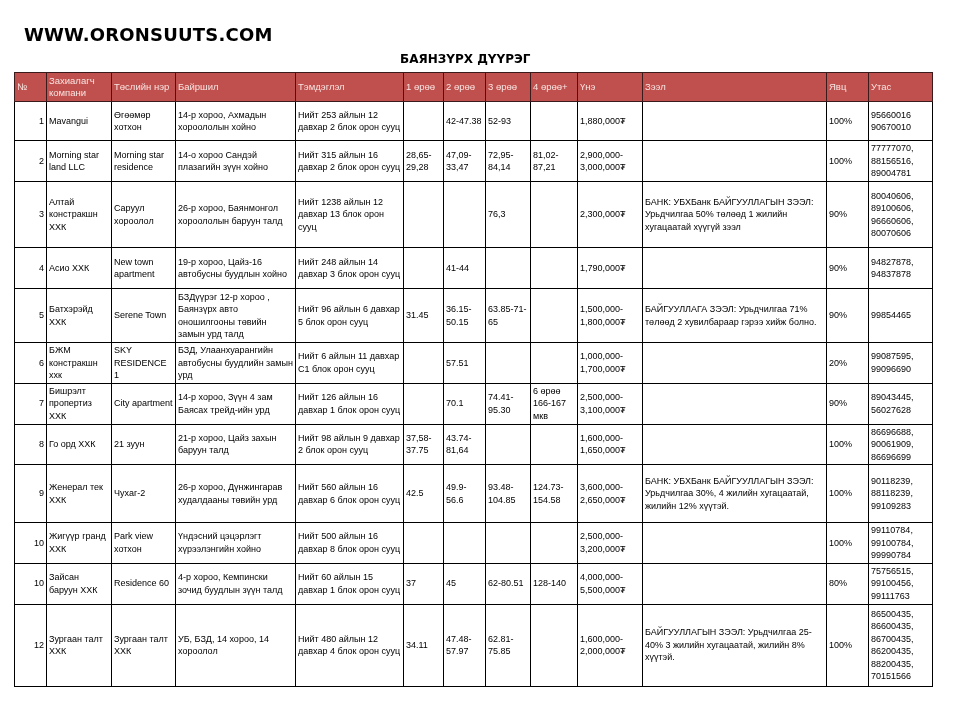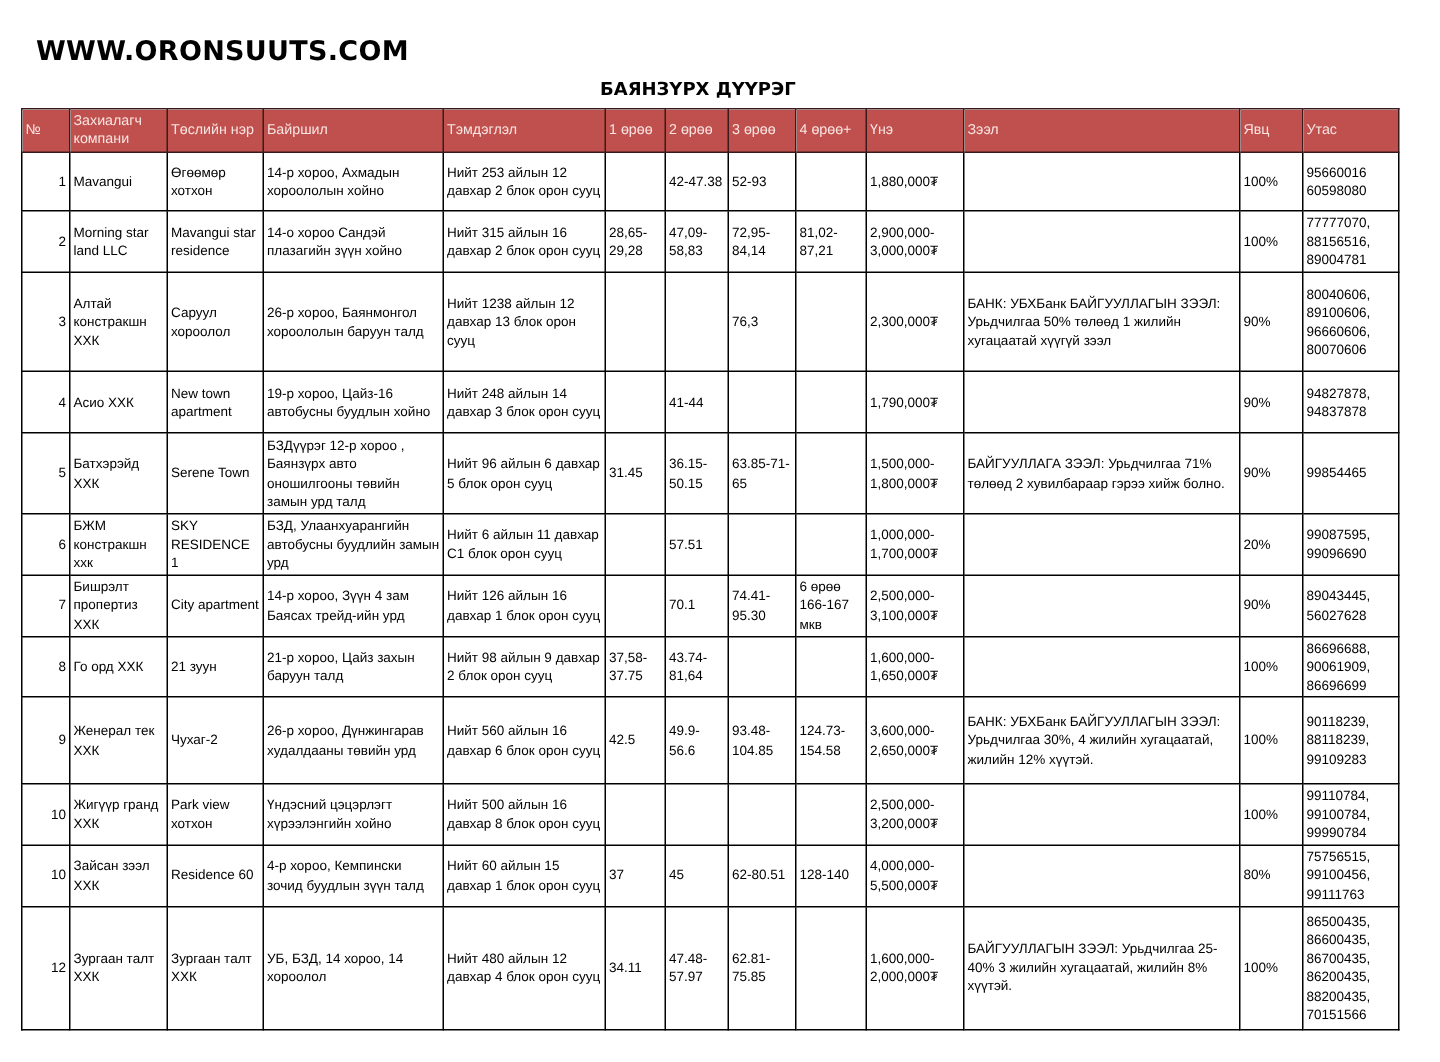--- a/index.html
+++ b/index.html
@@ -66,30 +66,30 @@
         <td>Өгөөмөр хотхон</td>
         <td>14-р хороо, Ахмадын хороололын хойно</td>
         <td>Нийт 253 айлын 12 давхар 2 блок орон сууц</td>
         <td></td>
         <td>42-47.38</td>
         <td>52-93</td>
         <td></td>
         <td>1,880,000₮</td>
         <td class="loan"></td>
         <td class="yavts">100%</td>
-        <td class="phone">95660016 60598080</td>
+        <td class="phone">95660016 90670010</td>
       </tr>
       <tr style="height: 41px;">
         <td class="num">2</td>
         <td>Morning star land LLC</td>
-        <td>Mavangui star residence</td>
+        <td>Morning star residence</td>
         <td>14-о хороо Сандэй плазагийн зүүн хойно</td>
         <td>Нийт 315 айлын 16 давхар 2 блок орон сууц</td>
         <td>28,65-29,28</td>
-        <td>47,09-58,83</td>
+        <td>47,09-33,47</td>
         <td>72,95-84,14</td>
         <td>81,02-87,21</td>
         <td>2,900,000-3,000,000₮</td>
         <td class="loan"></td>
         <td class="yavts">100%</td>
         <td class="phone">77777070, 88156516, 89004781</td>
       </tr>
       <tr style="height: 66px;">
         <td class="num">3</td>
         <td>Алтай констракшн ХХК</td>
@@ -205,21 +205,21 @@
         <td></td>
         <td></td>
         <td></td>
         <td>2,500,000-3,200,000₮</td>
         <td class="loan"></td>
         <td class="yavts">100%</td>
         <td class="phone">99110784, 99100784, 99990784</td>
       </tr>
       <tr style="height: 41px;">
         <td class="num">10</td>
-        <td>Зайсан зээл ХХК</td>
+        <td>Зайсан баруун ХХК</td>
         <td>Residence 60</td>
         <td>4-р хороо, Кемпински зочид буудлын зүүн талд</td>
         <td>Нийт 60 айлын 15 давхар 1 блок орон сууц</td>
         <td>37</td>
         <td>45</td>
         <td>62-80.51</td>
         <td>128-140</td>
         <td>4,000,000-5,500,000₮</td>
         <td class="loan"></td>
         <td class="yavts">80%</td>

